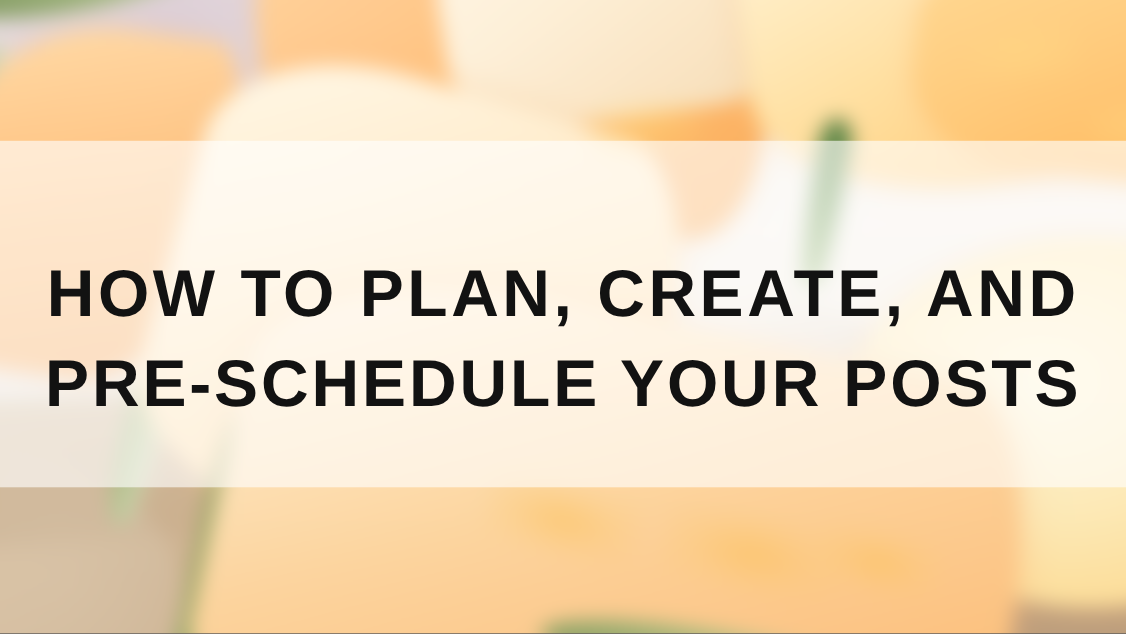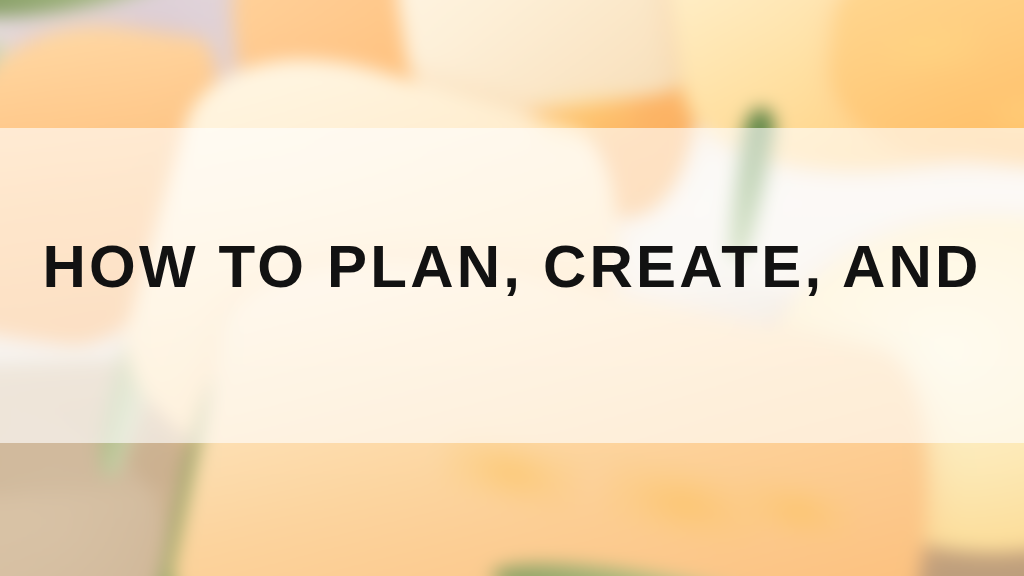--- a/index.html
+++ b/index.html
@@ -401,15 +401,16 @@
       <div class="streak s6"></div>
 
       <div class="photo-tone"></div>
     </div>
   </div>
 
   <div class="band" id="band" style="top: 128px; height: 315px; background: rgba(255, 255, 255, 0.62);"></div>
 
   <div class="headline" id="headline" style="color: rgb(18, 18, 18); text-transform: uppercase; top: 225.5px;">
     <span class="line l1">How to Plan, Create, and</span>
+    <span class="line l2">Pre-Schedule Your Posts</span>
   </div>
 
 </div>
 
 </body></html>

